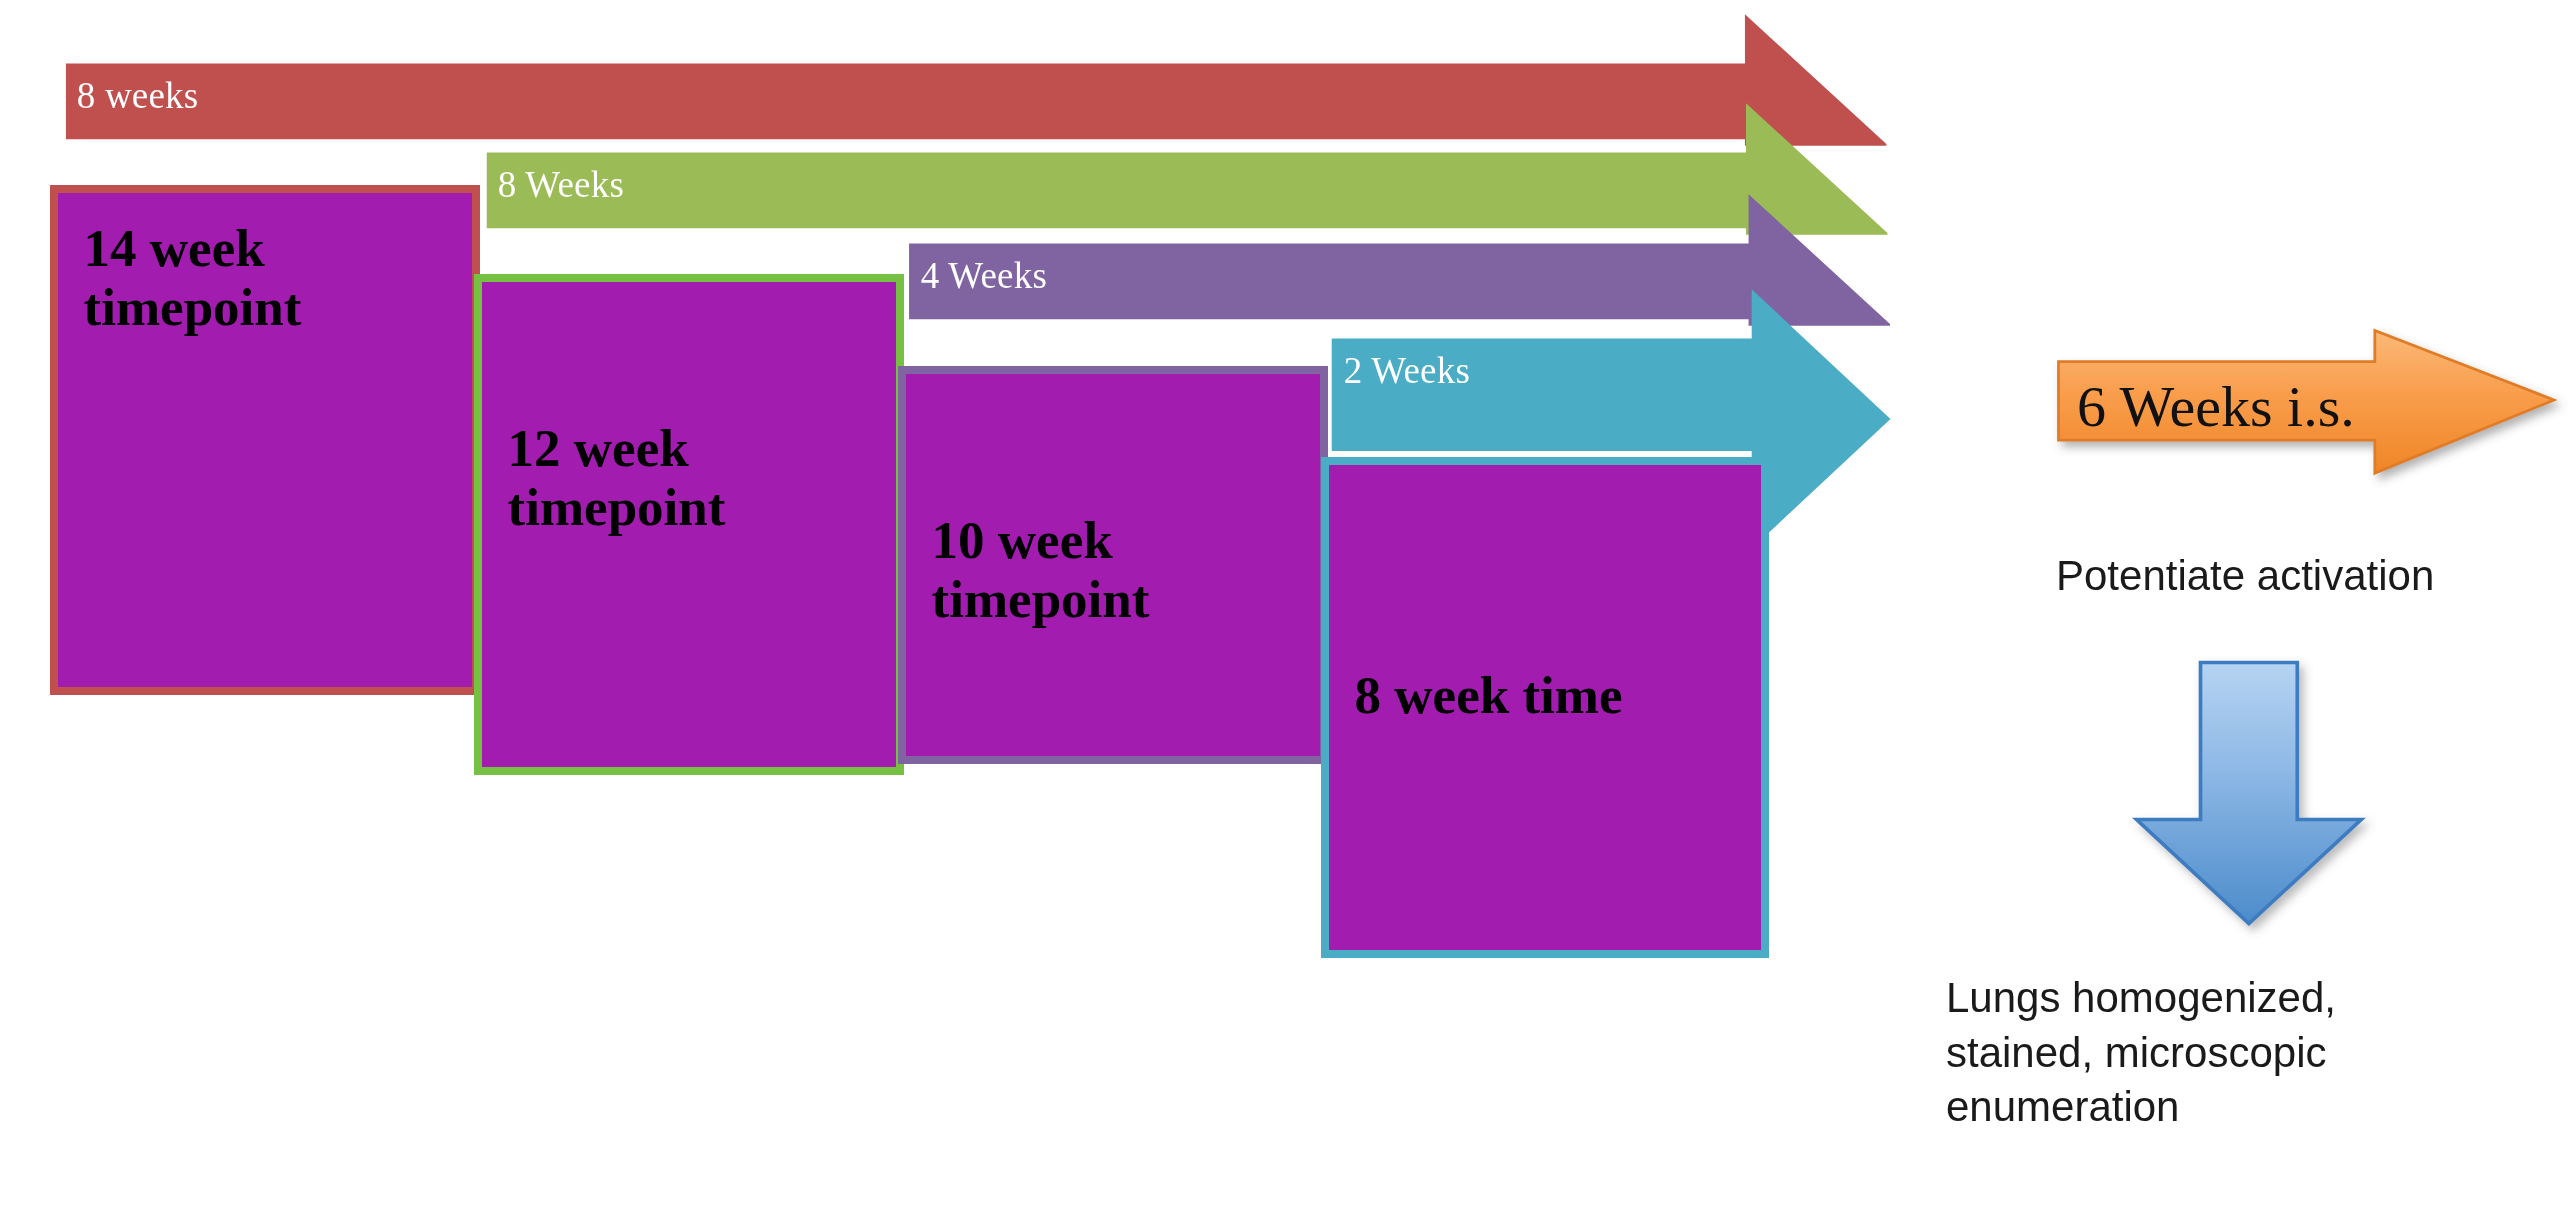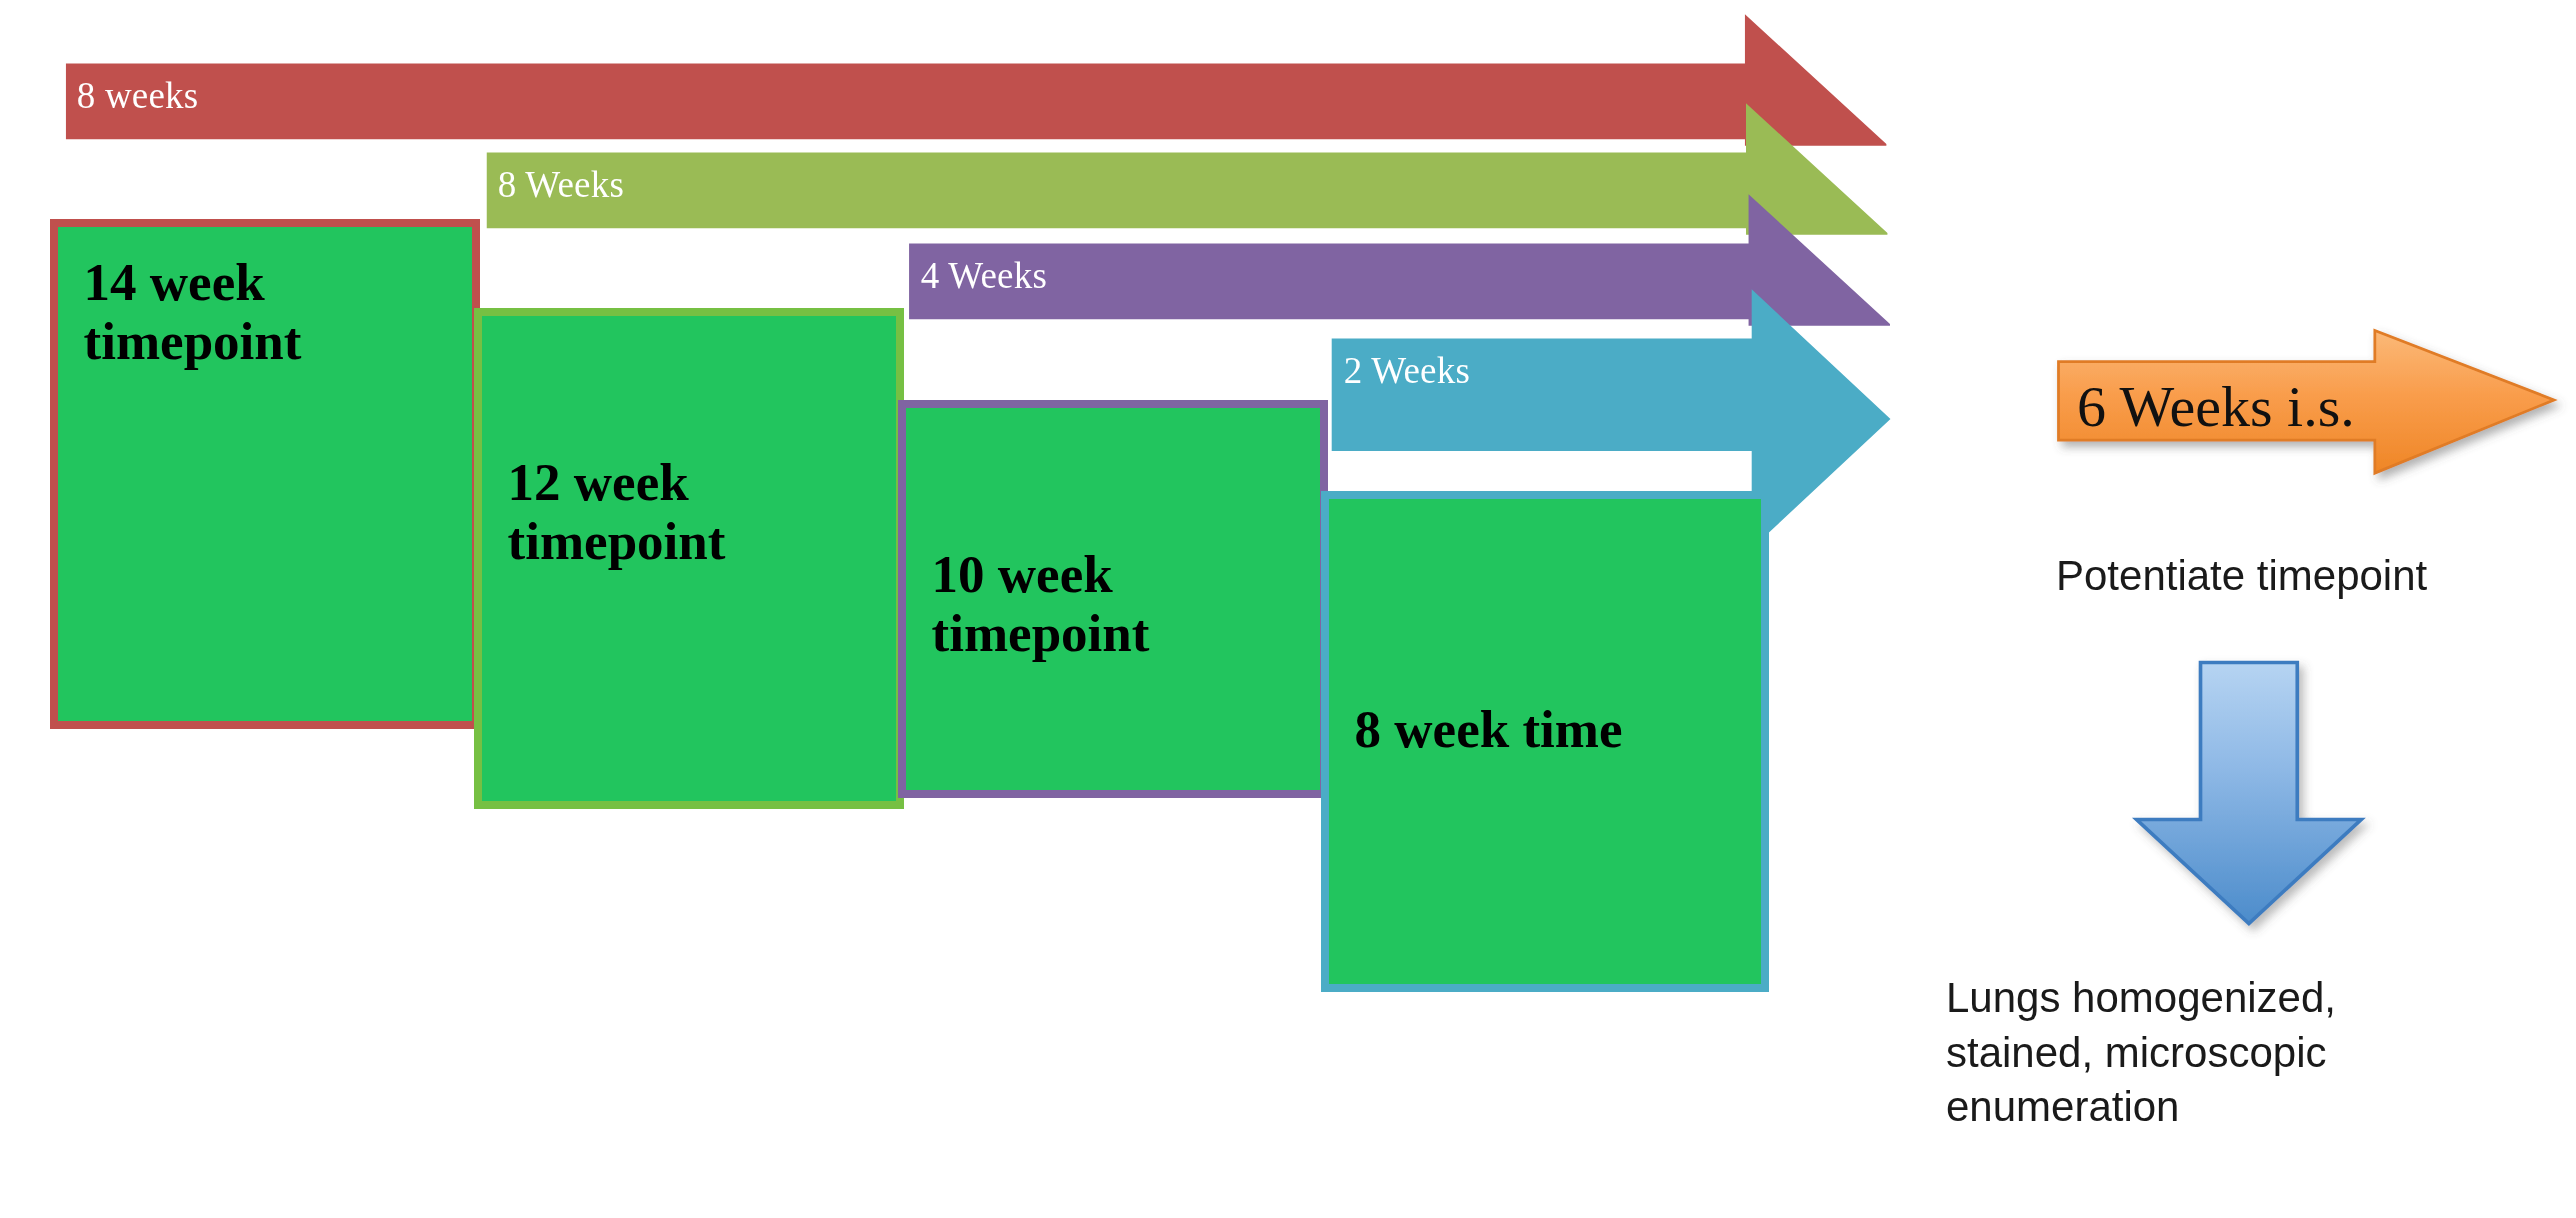--- a/index.html
+++ b/index.html
@@ -11,21 +11,21 @@
   
   .bar-arrow{position:absolute;}
   .bar-arrow svg{position:absolute;left:0;top:0;overflow:visible;}
   .bar-label{
     position:absolute;color:#ffffff;font-family:"Liberation Serif", serif;
     font-weight:400;white-space:nowrap;letter-spacing:0.2px;
   }
 
   
   .tp-box{
-    position:absolute;background:#22c55e;box-sizing:border-box;margin-top:34px;
+    position:absolute;background:#a21caf;box-sizing:border-box;
   }
   .tp-box .tp-text{
     position:absolute;font-family:"Liberation Serif", serif;font-weight:700;
     color:#000000;line-height:1.12;
   }
 
   
   .right-arrow-wrap{position:absolute;}
   .right-arrow-wrap svg{position:absolute;left:0;top:0;overflow:visible;}
   .right-arrow-label{
@@ -109,21 +109,21 @@
         <filter id="orangeShadow" x="-20%" y="-20%" width="150%" height="160%">
           <feDropShadow dx="5" dy="6" stdDeviation="5" flood-color="#555555" flood-opacity="0.45"></feDropShadow>
         </filter>
       </defs>
       <polygon filter="url(#orangeShadow)" points="6,40 352,40 352,6 548,82 352,162 352,126 6,126" fill="url(#orangeGrad)" stroke="#E07B25" stroke-width="3"></polygon>
     </svg>
     <span class="right-arrow-label" style="left:24px; top:48px; font-size:58px;">6 Weeks  i.s.</span>
   </div>
 
   <div class="plain-text" style="left:2056px; top:549px; width:549px; font-size:42px;">
-    <span>Potentiate timepoint</span>
+    <span>Potentiate activation</span>
   </div>
 
   <div class="right-arrow-wrap" style="left:2131px; top:657px; width:265px; height:283px;">
     <svg width="265" height="283" viewBox="0 0 290 310">
       <defs>
         <linearGradient id="blueGrad" x1="0" y1="0" x2="0" y2="1">
           <stop offset="0%" stop-color="#B6D4F2"></stop>
           <stop offset="40%" stop-color="#8FB9E6"></stop>
           <stop offset="100%" stop-color="#4C8CCB"></stop>
         </linearGradient>

